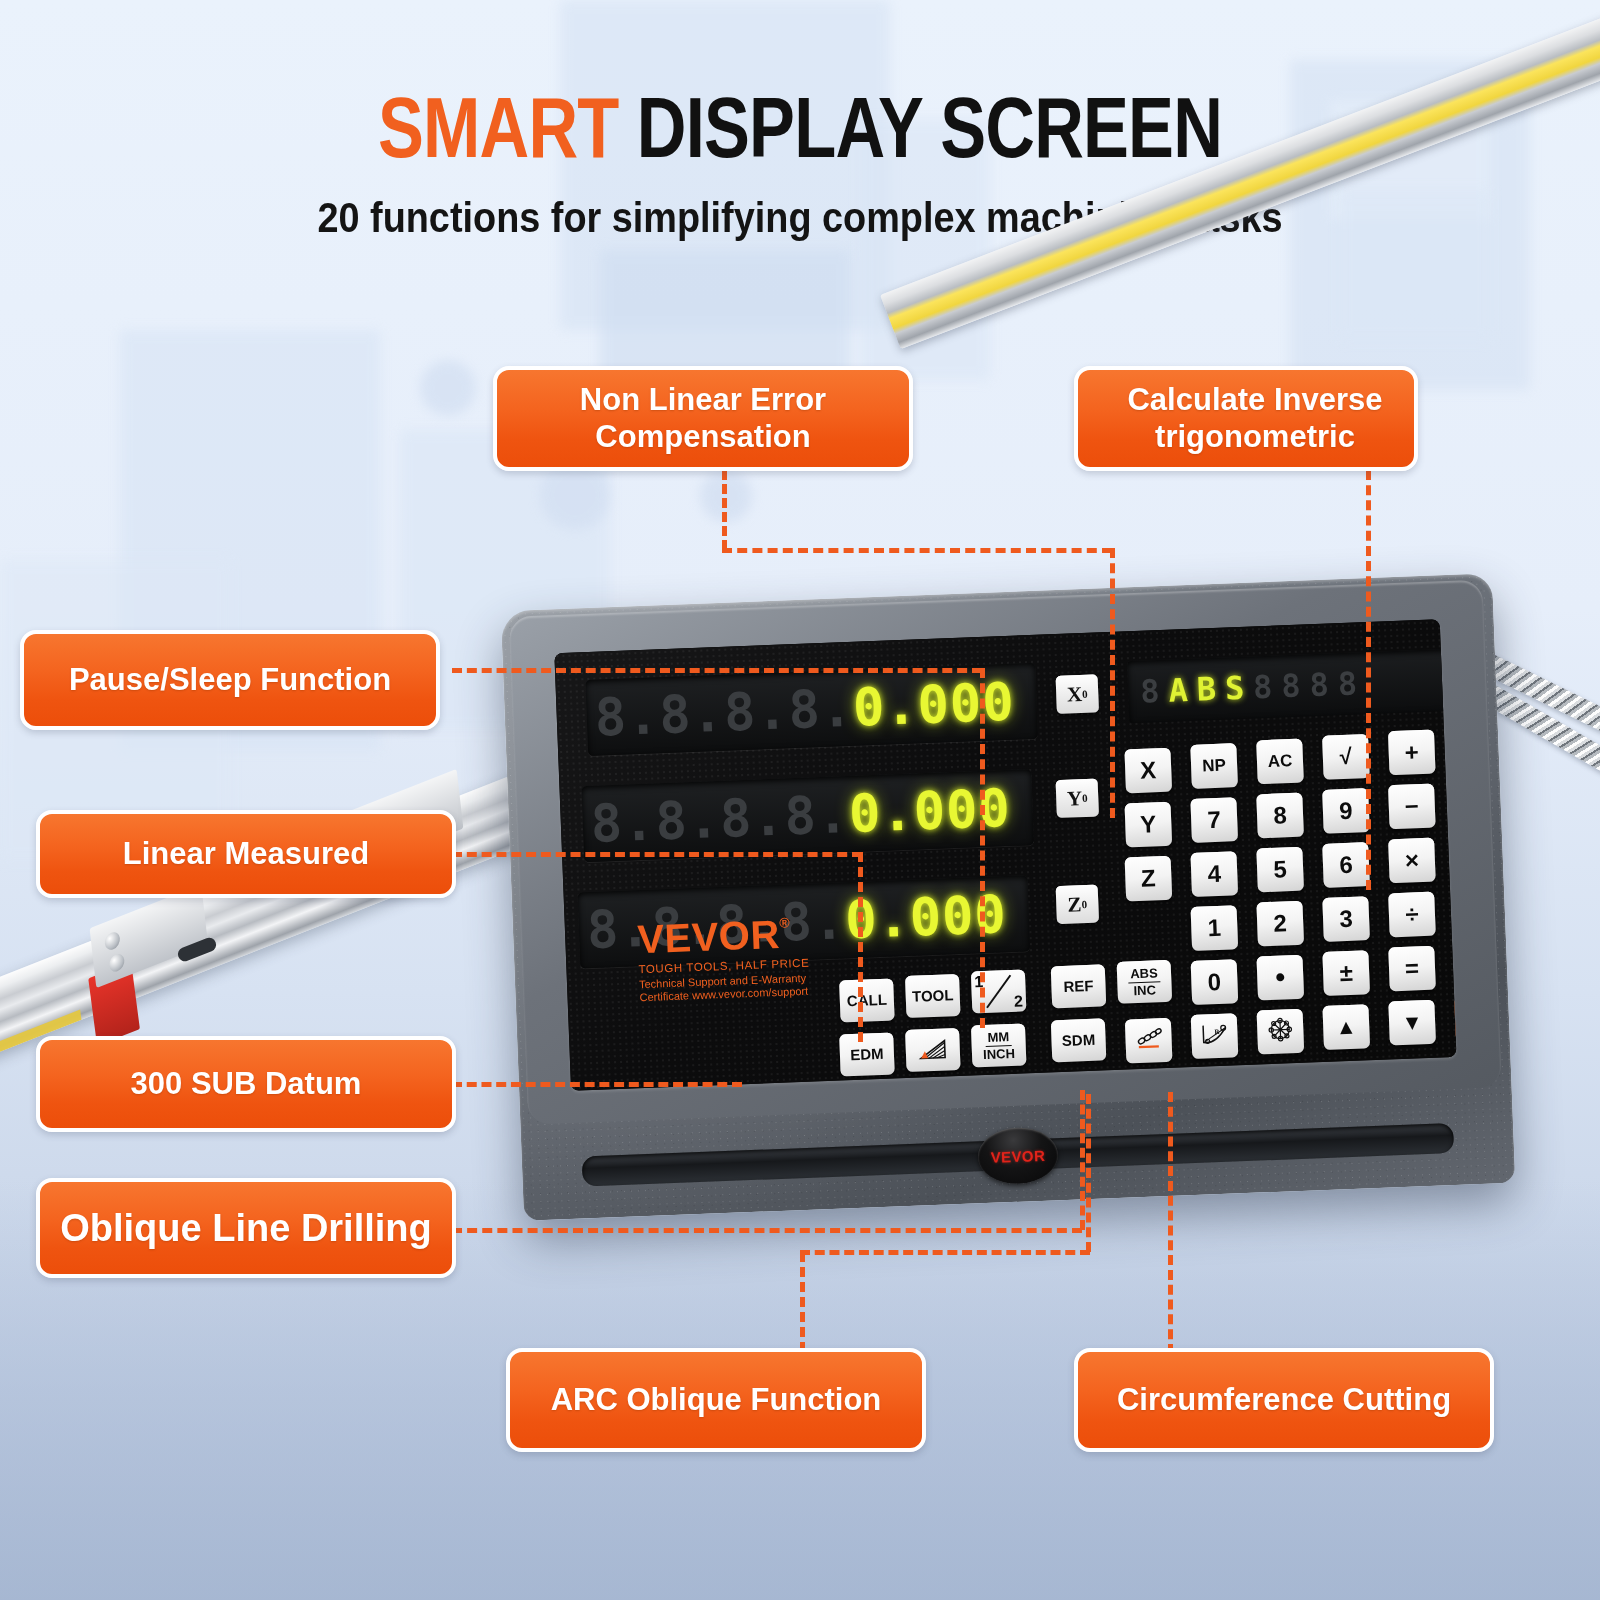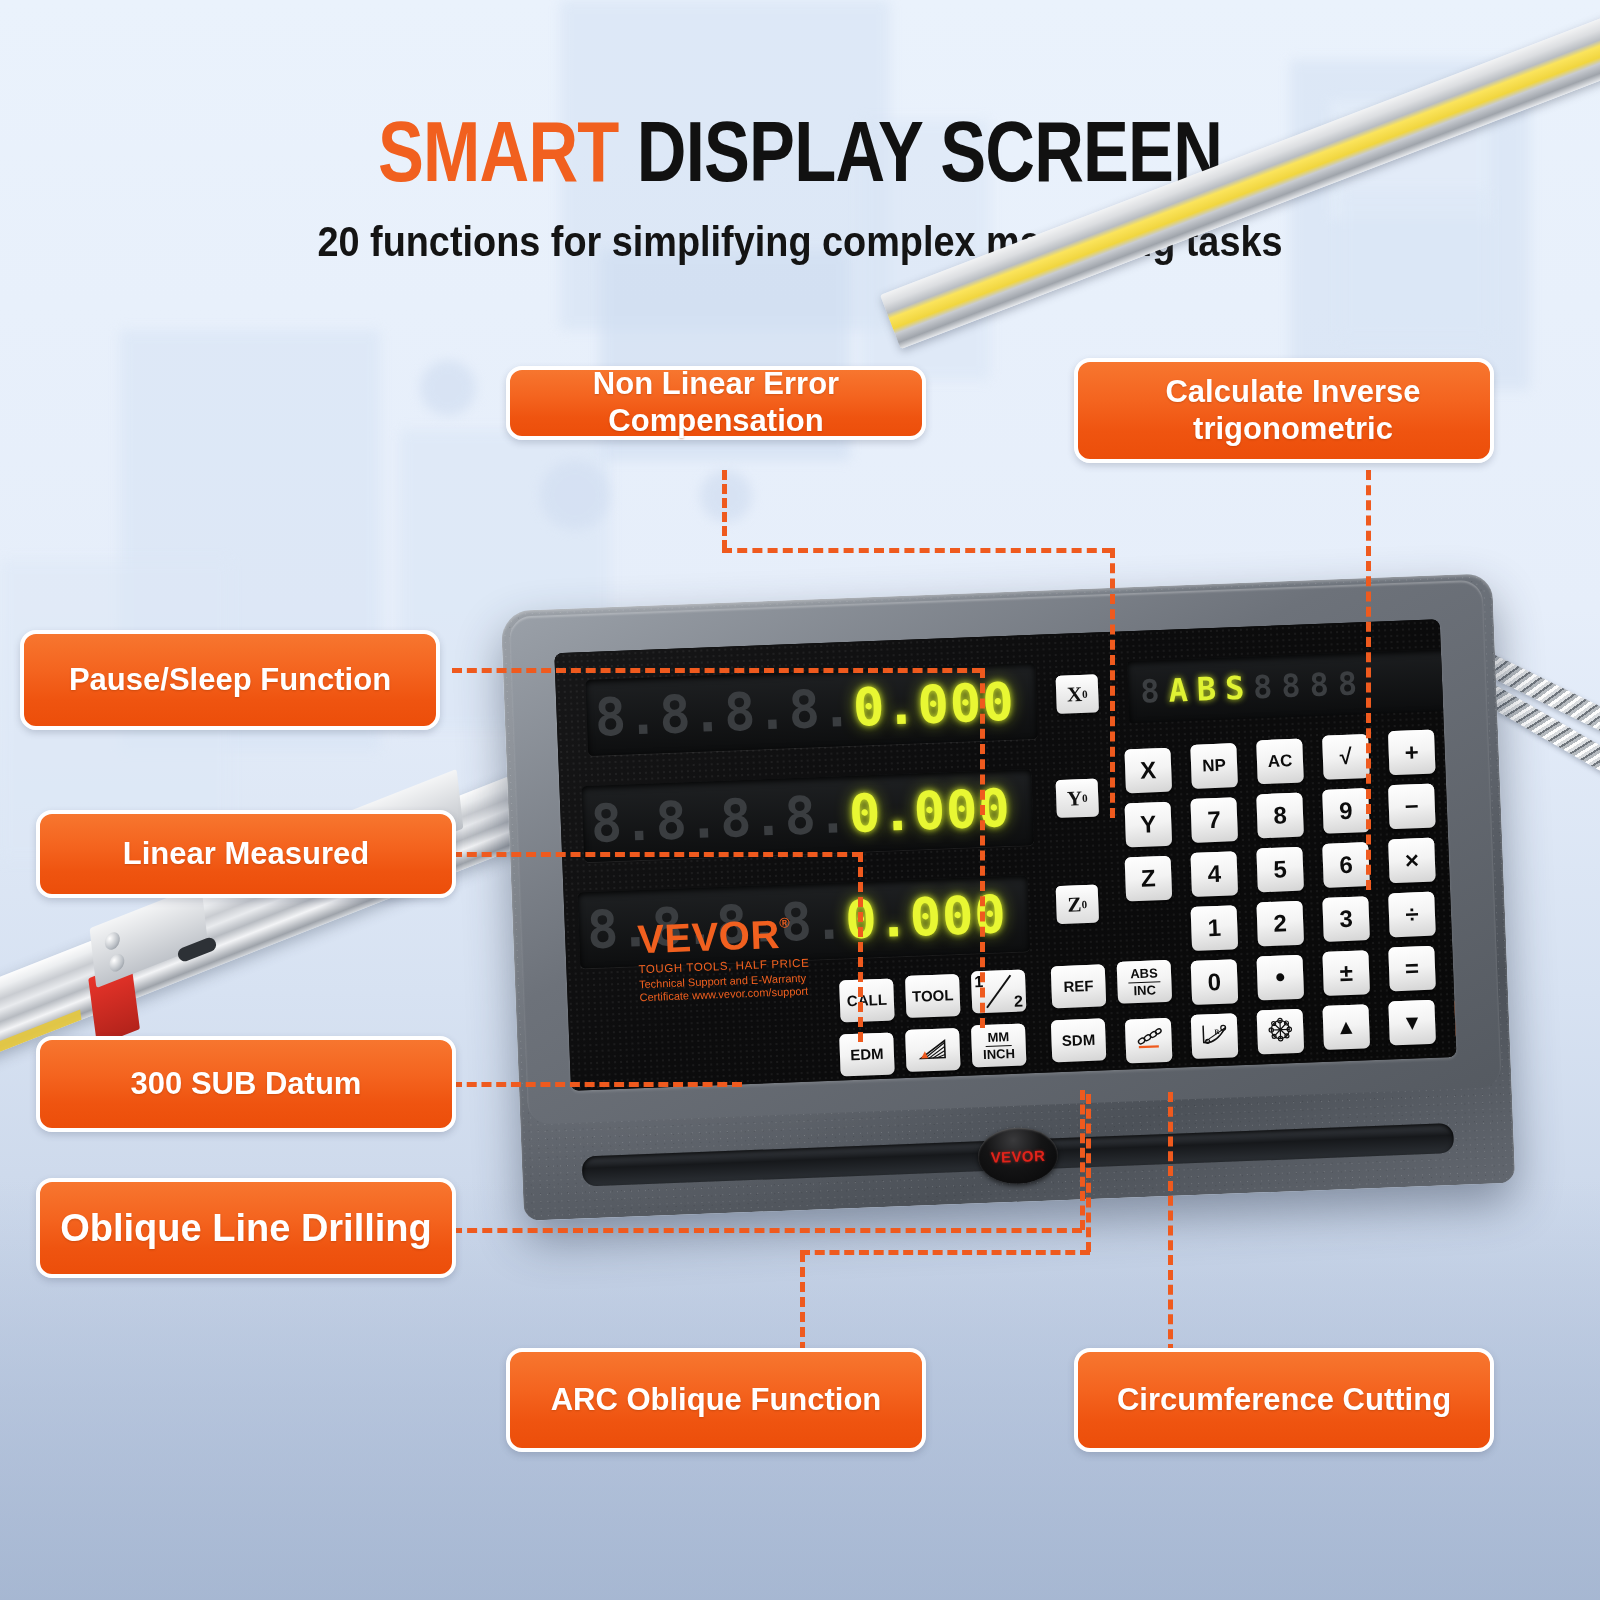--- a/index.html
+++ b/index.html
@@ -298,21 +298,21 @@
   .dash-h{
     position:absolute; height:0;
     border-top:5px dashed #ef5a1e;
   }
   .dash-v{
     position:absolute; width:0;
     border-left:5px dashed #ef5a1e;
   }
 
   
-  #header{ position:absolute; left:0; top:0; width:1600px; text-align:center;margin-top:24px; }
+  #header{ position:absolute; left:0; top:0; width:1600px; text-align:center; }
   .title{
     font-family:"Liberation Sans", sans-serif;
     font-weight:bold;
     font-size:86px;
     letter-spacing:-1px;
     transform:scaleX(.80);
     margin-top:78px;
     white-space:nowrap;
   }
   .title .smart{ color:#f1601f; }
@@ -654,25 +654,25 @@
 
 <div class="dash-h" style="left:452px; top:1228px; width:630px;"></div>
 <div class="dash-v" style="left:1080px; top:1090px; height:140px;"></div>
 
 <div class="dash-v" style="left:800px; top:1252px; height:100px;"></div>
 <div class="dash-h" style="left:800px; top:1250px; width:290px;"></div>
 <div class="dash-v" style="left:1086px; top:1094px; height:158px;"></div>
 
 <div class="dash-v" style="left:1168px; top:1092px; height:262px;"></div>
 
-<div class="callout" style="left:506px; top:366px; width:420px; height:74px; font-size:31px;">
+<div class="callout" style="left:493px; top:366px; width:420px; height:105px; font-size:31px;">
   <span>Non Linear Error Compensation</span>
 </div>
 
-<div class="callout" style="left:1074px; top:358px; width:420px; height:105px; font-size:31px;padding-left:32px;">
+<div class="callout" style="left:1074px; top:366px; width:344px; height:105px; font-size:31px;padding-left:32px;">
   <span>Calculate Inverse trigonometric</span>
 </div>
 
 <div class="callout" style="left:20px; top:630px; width:420px; height:100px; font-size:31px;">
   <span>Pause/Sleep Function</span>
 </div>
 
 <div class="callout" style="left:36px; top:810px; width:420px; height:88px; font-size:31px;">
   <span>Linear Measured</span>
 </div>

